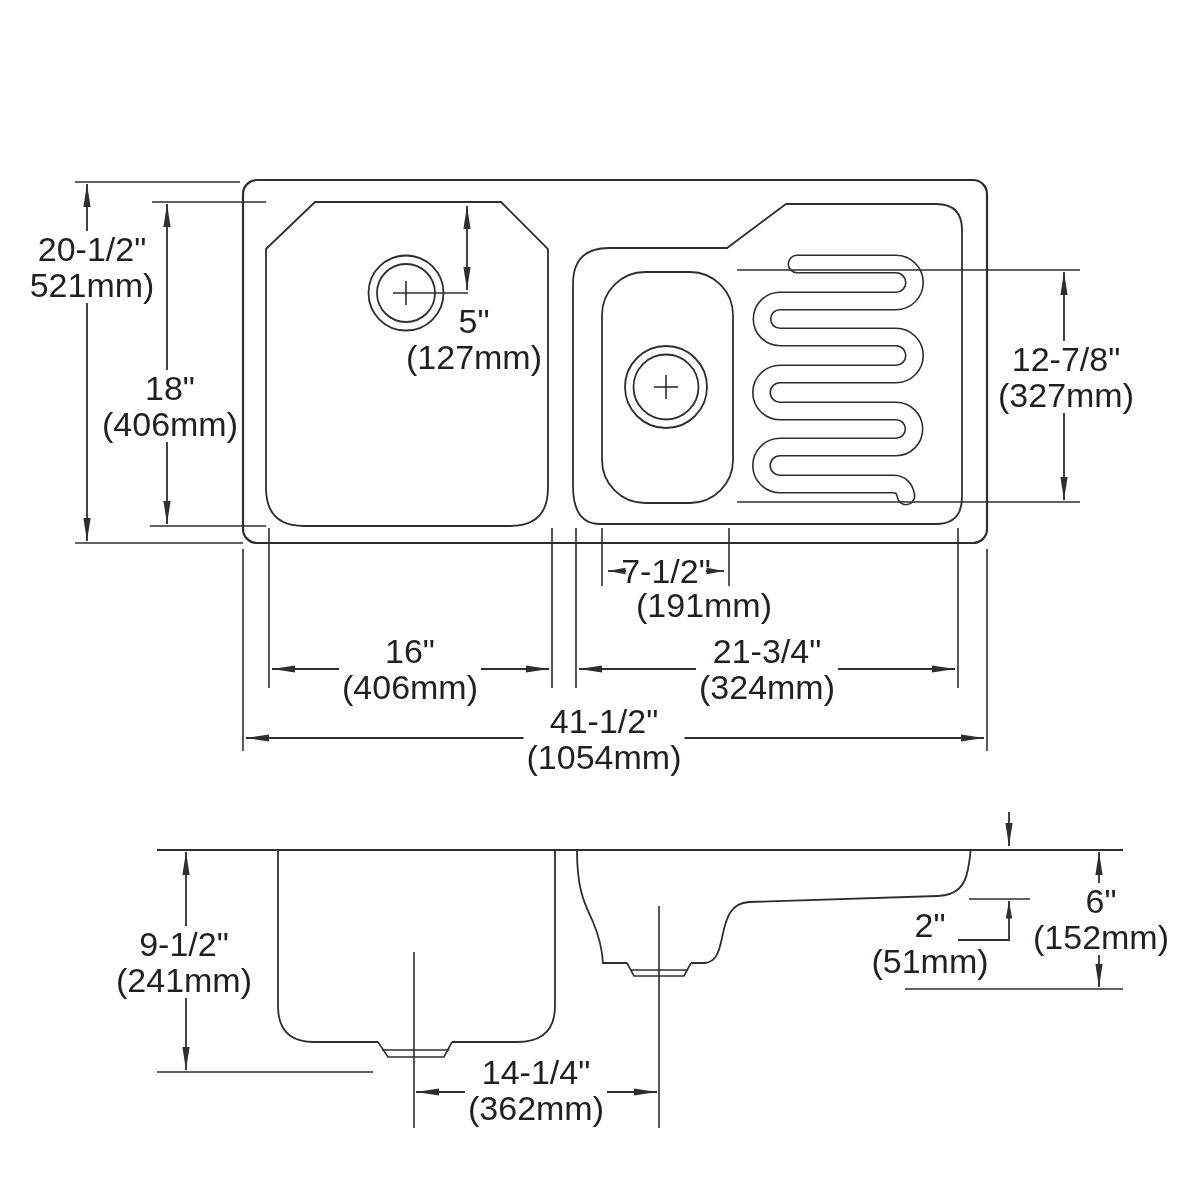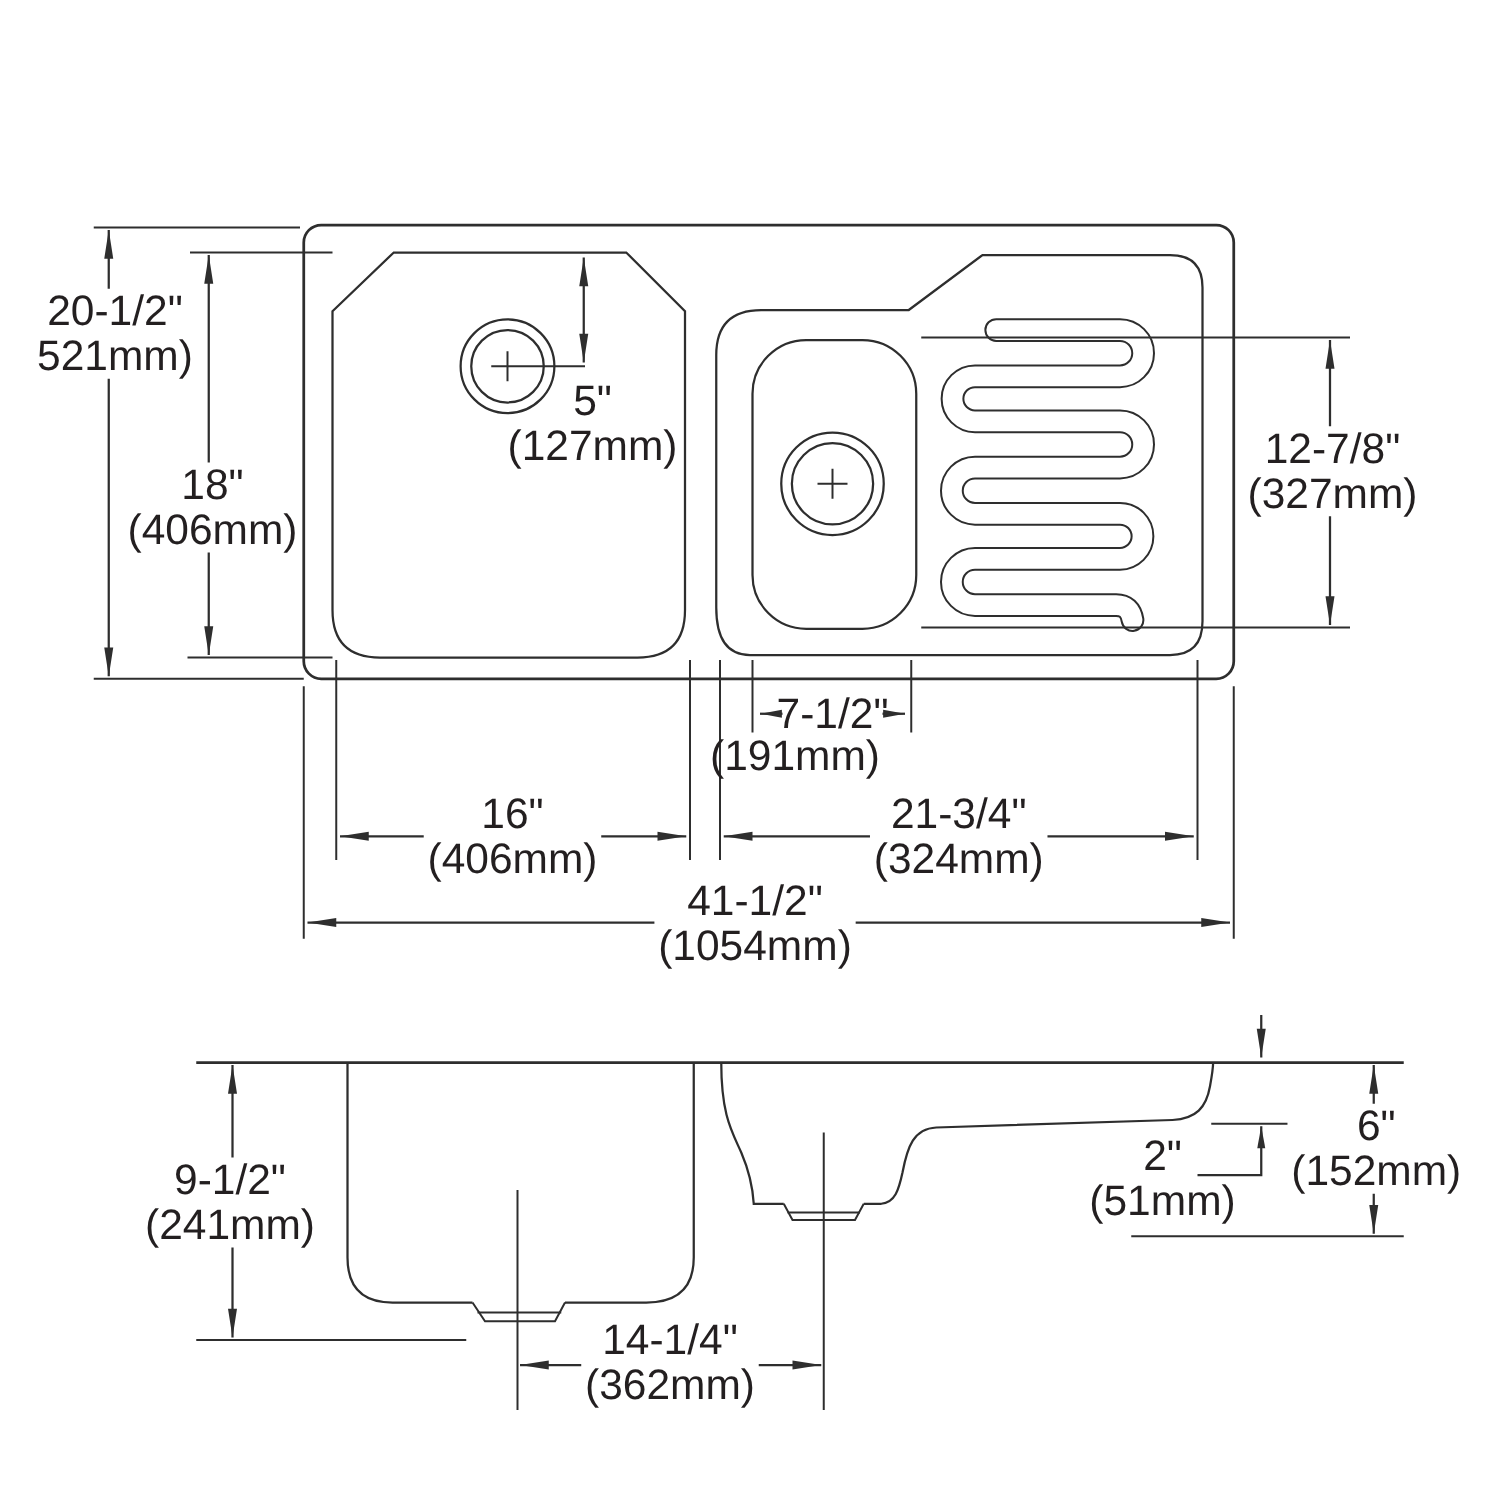--- a/index.html
+++ b/index.html
@@ -143,21 +143,21 @@
   </div>
 
   <div class="dim-label" style="left:1066px;top:377px;">
     <span>12-7/8"</span>
     <span>(327mm)</span>
   </div>
 
   <div class="dim-label nobg" style="left:666px;top:571px;">
     <span>7-1/2"</span>
   </div>
-  <div class="dim-label nobg" style="left:636px;top:605px;">
+  <div class="dim-label nobg" style="left:704px;top:605px;">
     <span>(191mm)</span>
   </div>
 
   <div class="dim-label" style="left:410px;top:669px;">
     <span>16"</span>
     <span>(406mm)</span>
   </div>
 
   <div class="dim-label" style="left:767px;top:669px;">
     <span>21-3/4"</span>

